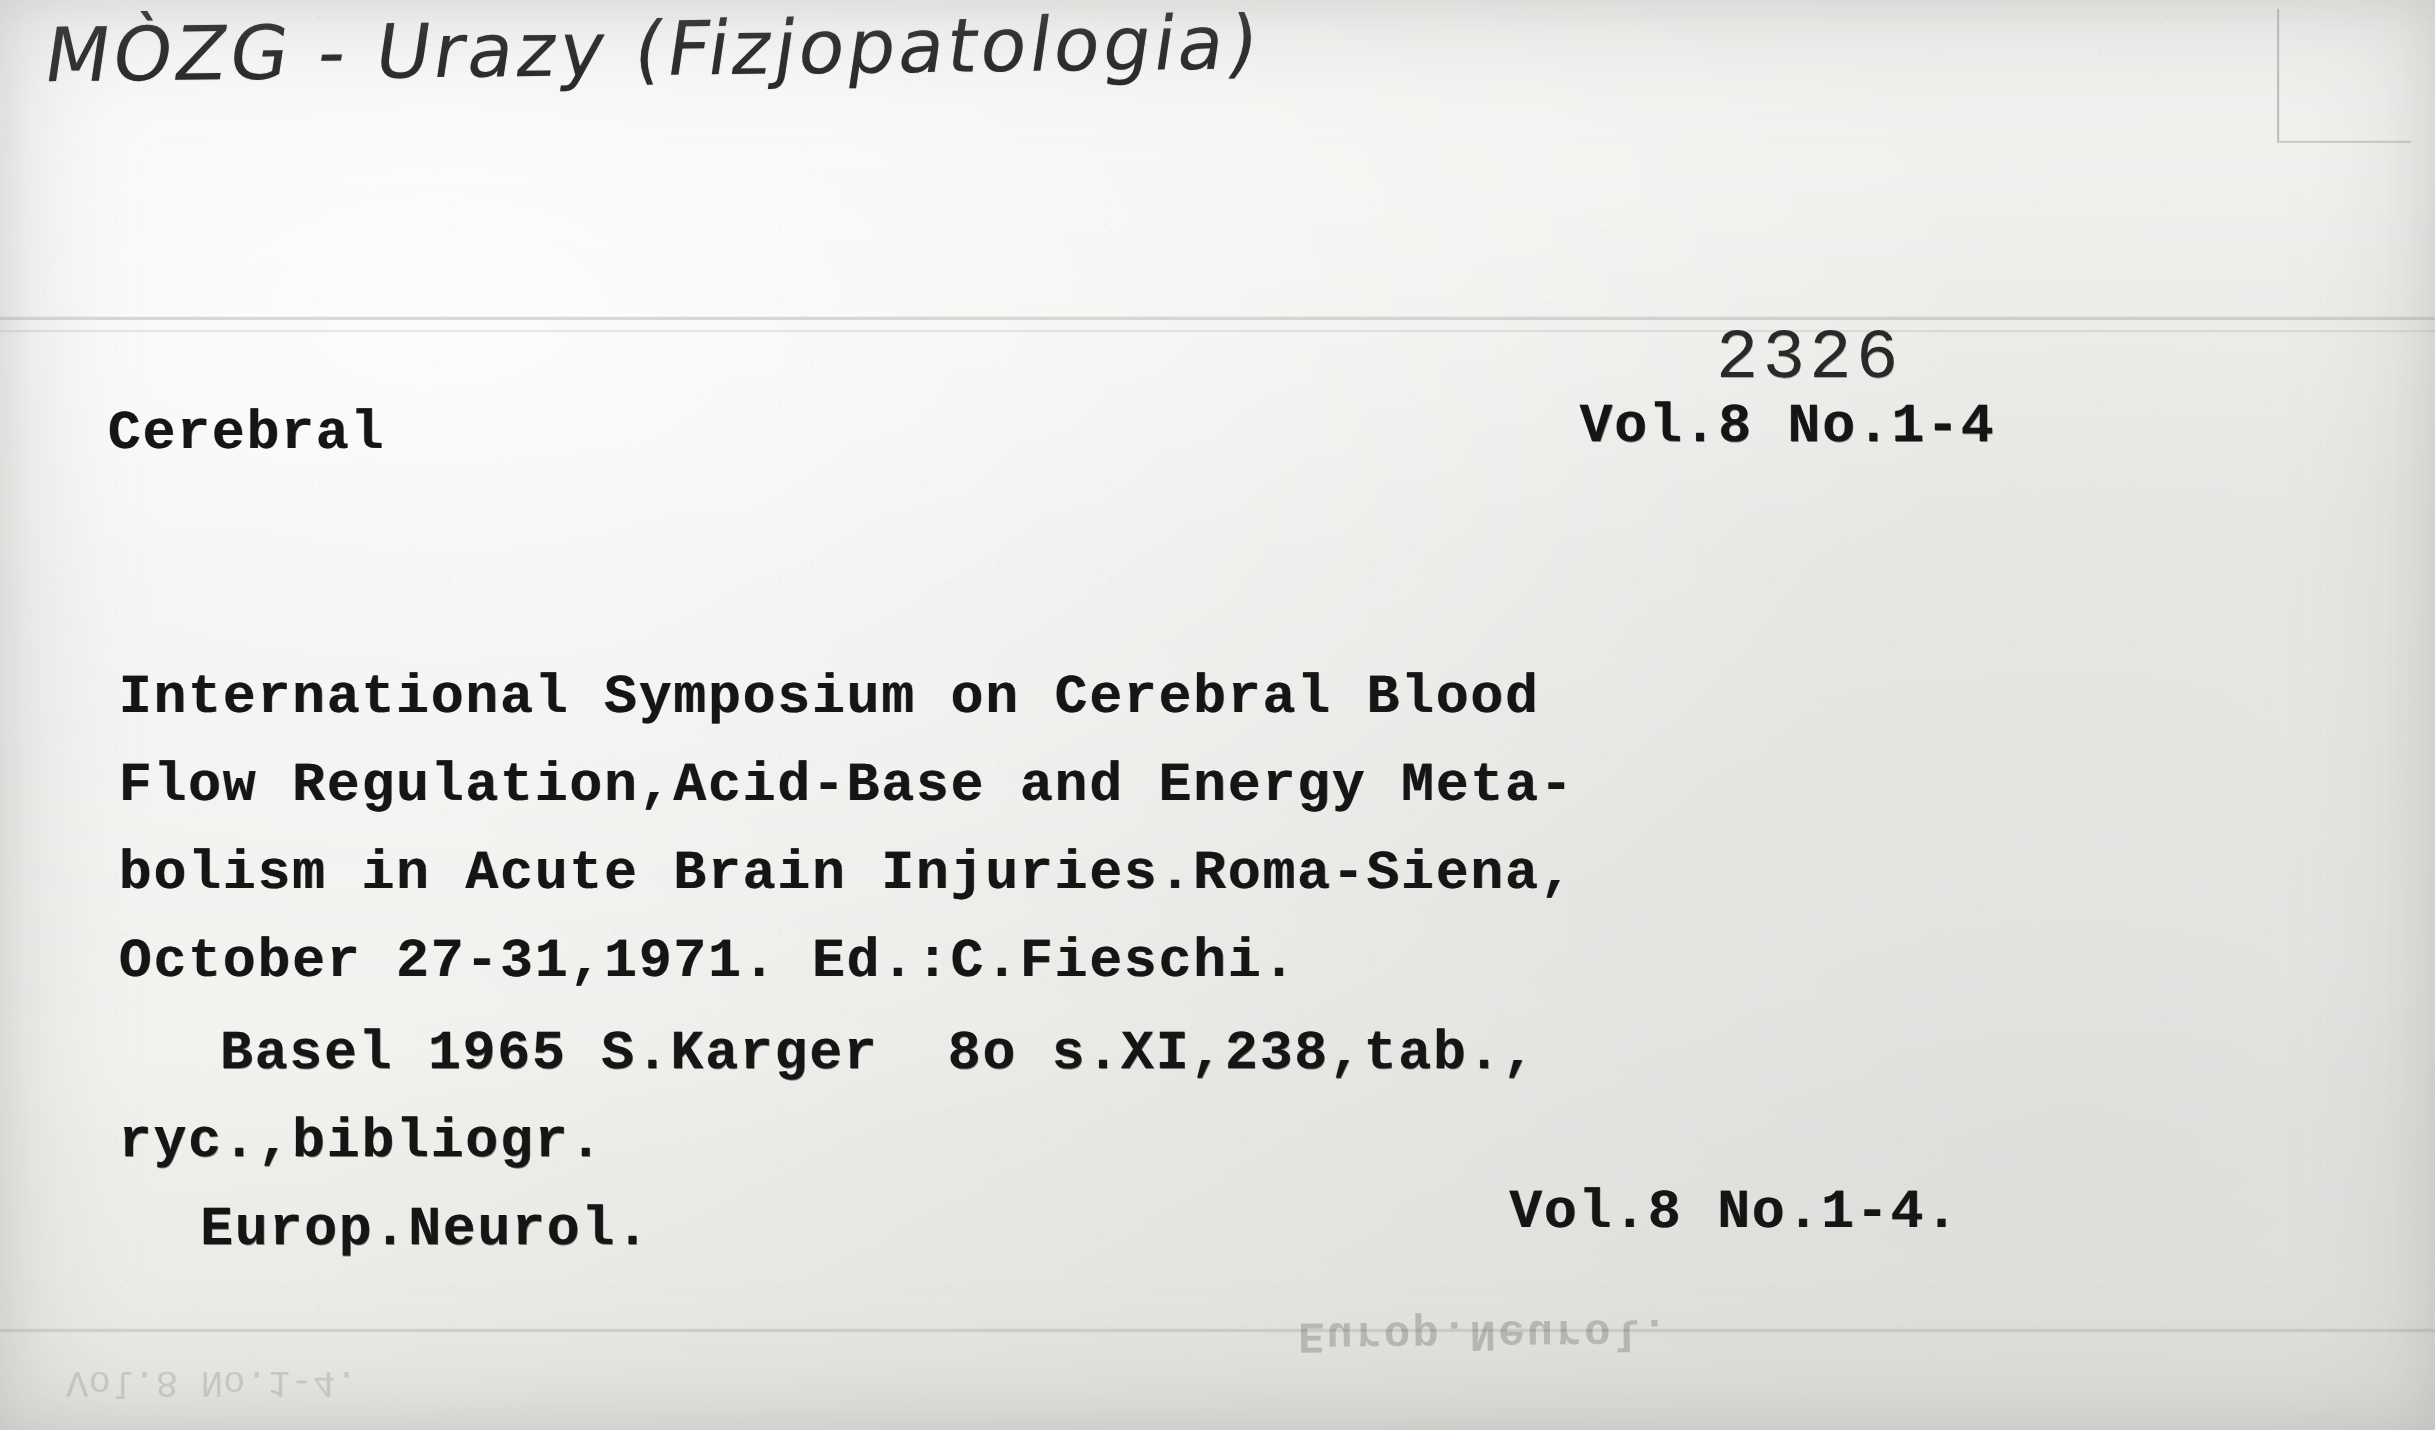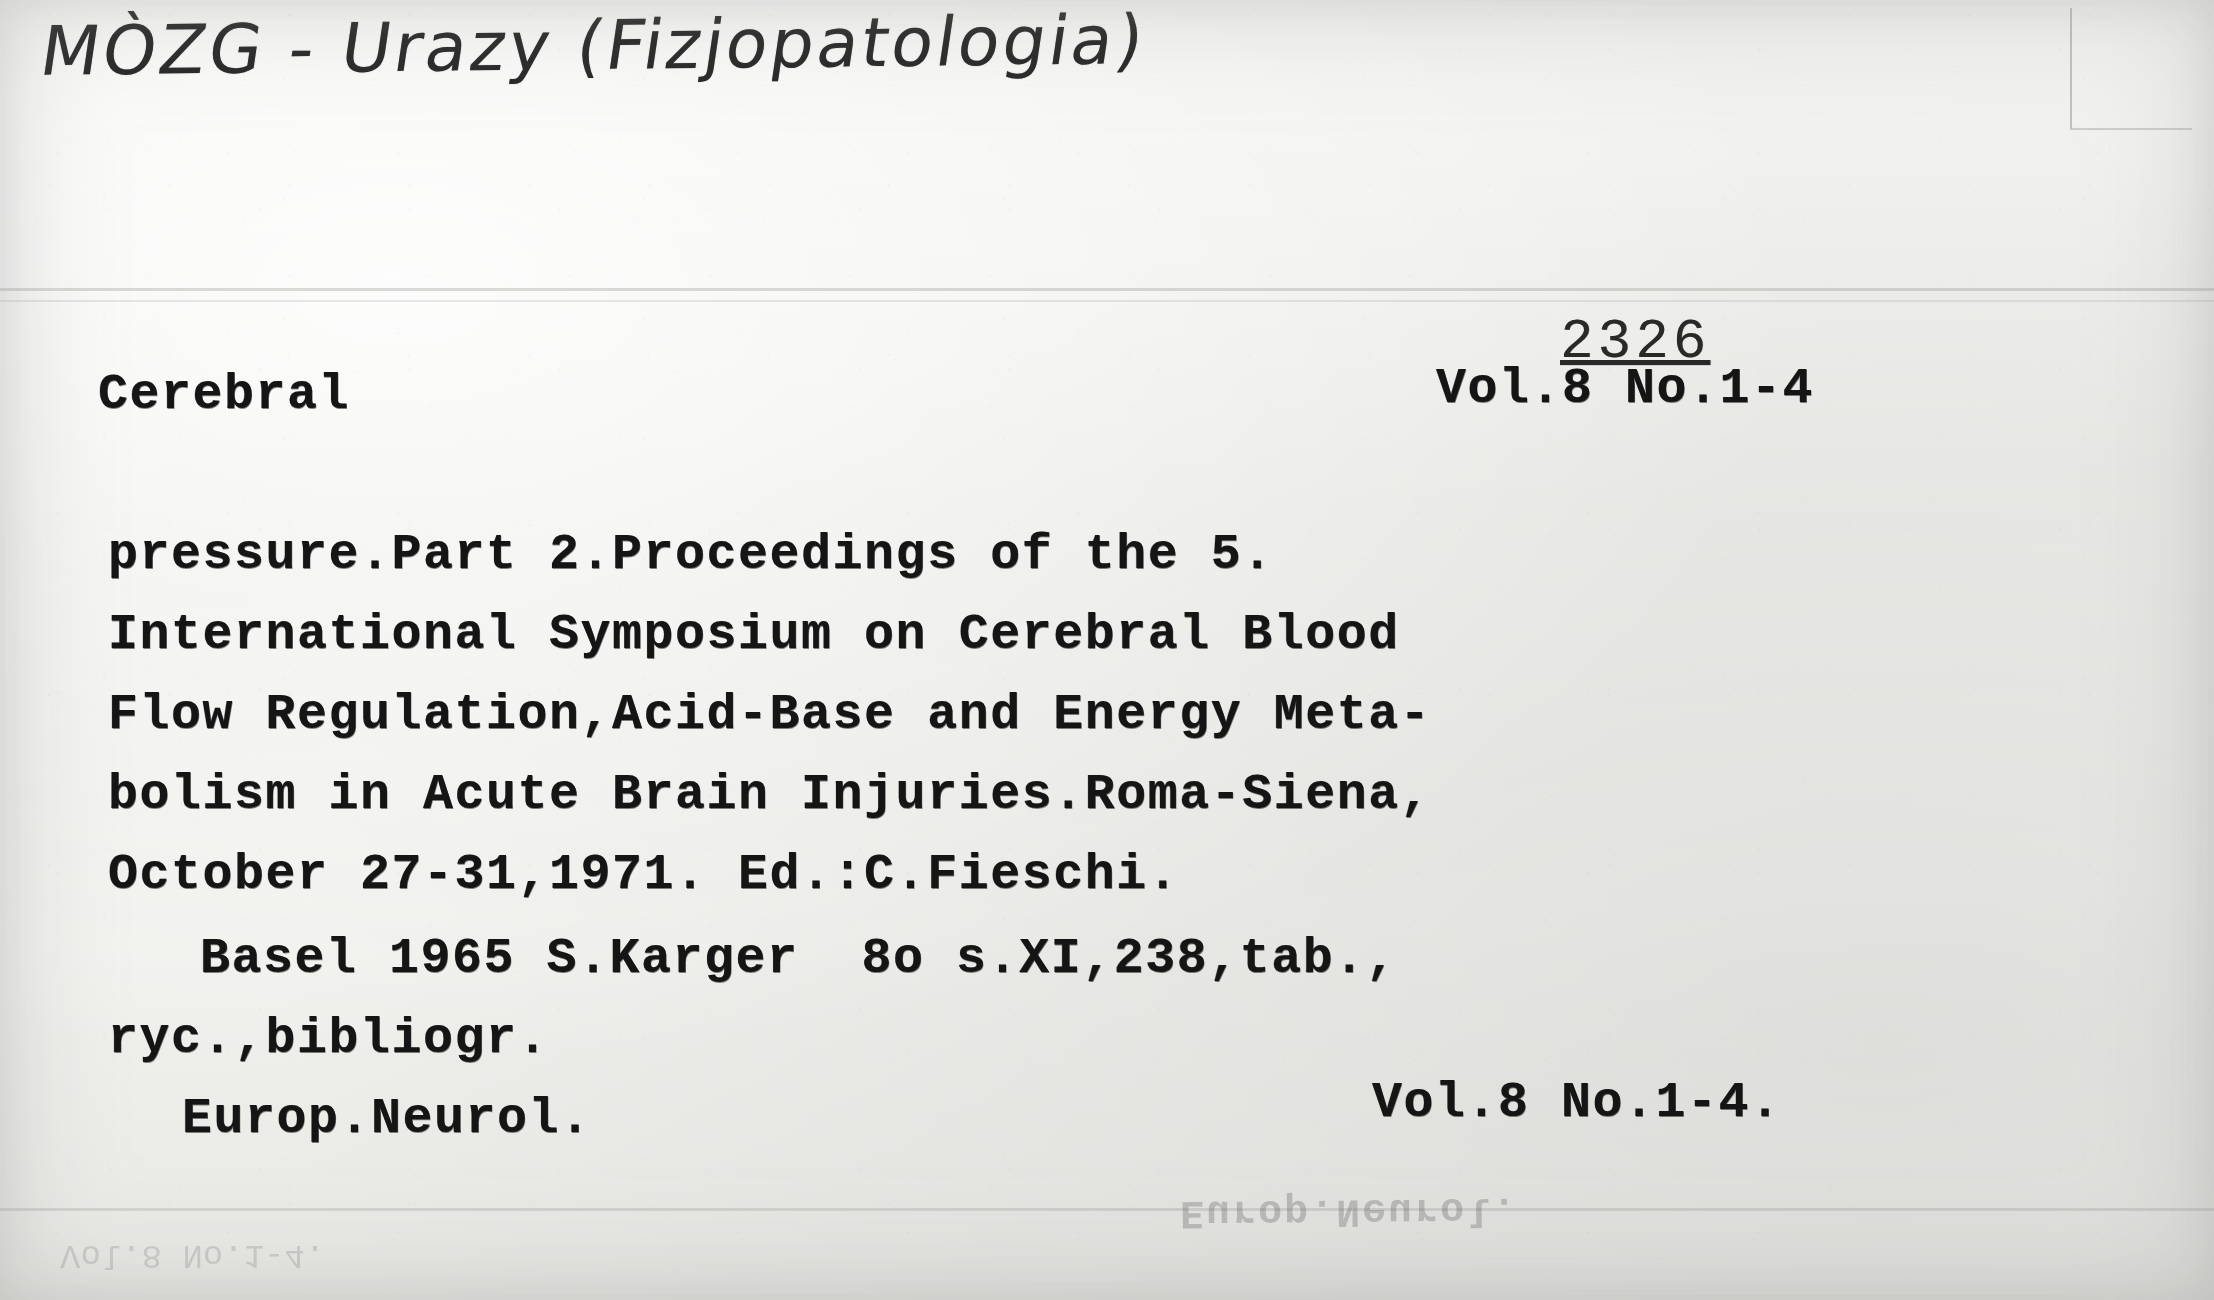--- a/index.html
+++ b/index.html
@@ -146,28 +146,27 @@
   <div class="fold f1"></div>
   <div class="fold f2"></div>
   <div class="fold f3"></div>
 
   <div id="corner-box"></div>
 
   <div id="heading">MÒZG - Urazy (Fizjopatologia)</div>
 
   <div id="typed">
 
-    <div class="tline light" style="left:1560px; top:15px; font-size:56px; letter-spacing:4px;text-decoration:underline;">2326</div>
+    <div class="tline light" style="left:1560px; top:0px; font-size:64px; letter-spacing:4px;">2326</div>
 
     <div class="tline" style="left:1412px; top:62px;margin-left:24px;">Vol.8 No.1-4</div>
 
     <div class="tline" style="left:98px; top:68px;">Cerebral</div>
 
 
-    <div class="tline" style="left:108px; top:228px;">pressure.Part 2.Proceedings of the 5.</div>
 
     <div class="tline" style="left:108px; top:308px;">International Symposium on Cerebral Blood</div>
 
     <div class="tline" style="left:108px; top:468px;">bolism in Acute Brain Injuries.Roma-Siena,</div>
 
     <div class="tline" style="left:108px; top:388px;">Flow Regulation,Acid-Base and Energy Meta-</div>
 
     <div class="tline" style="left:108px; top:548px;">October 27-31,1971. Ed.:C.Fieschi.</div>
 
     <div class="tline" style="left:200px; top:632px;">Basel 1965 S.Karger  8o s.XI,238,tab.,</div>

